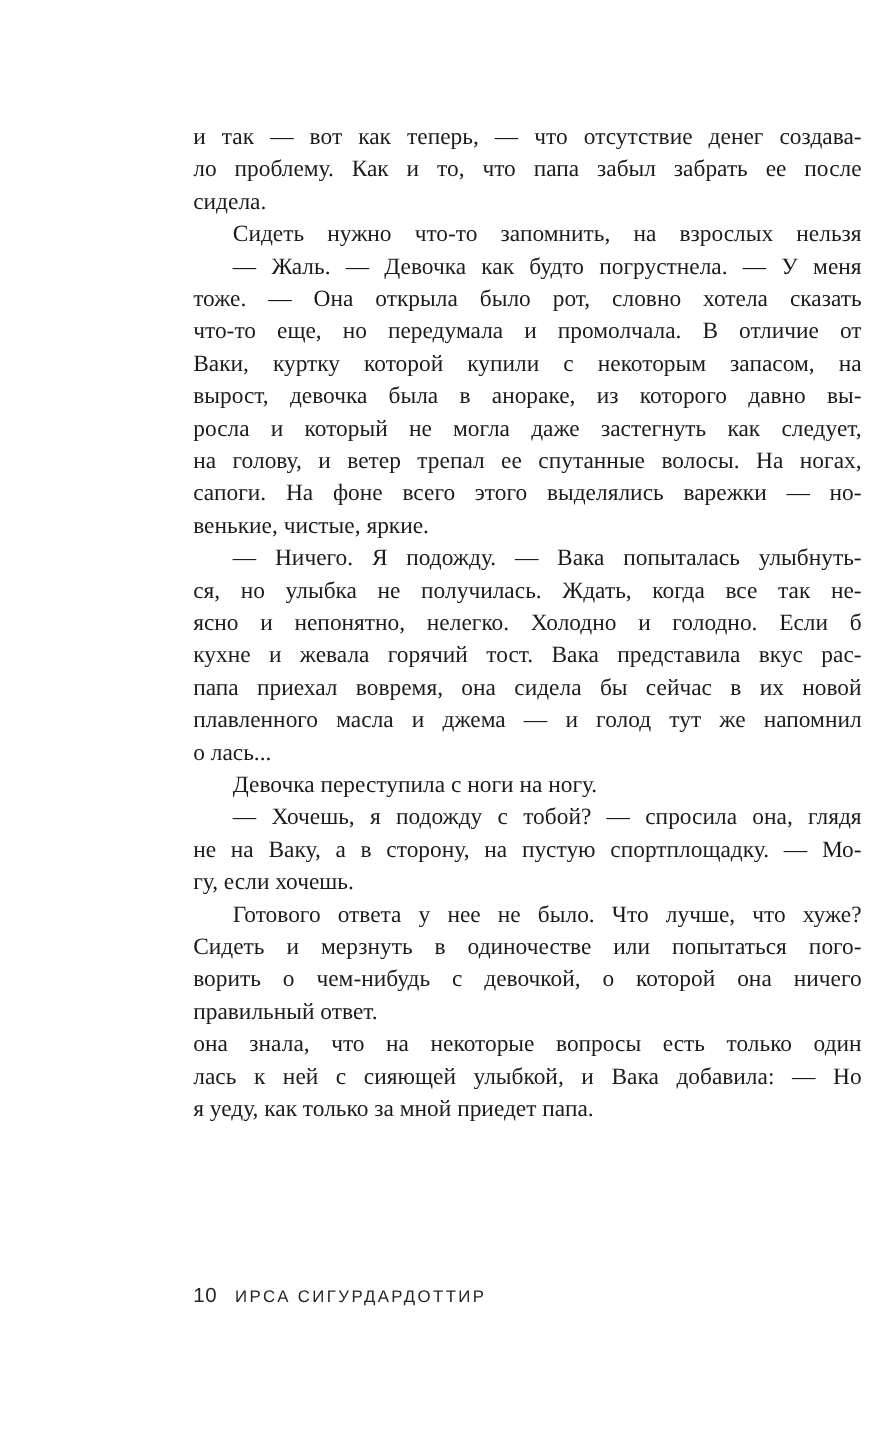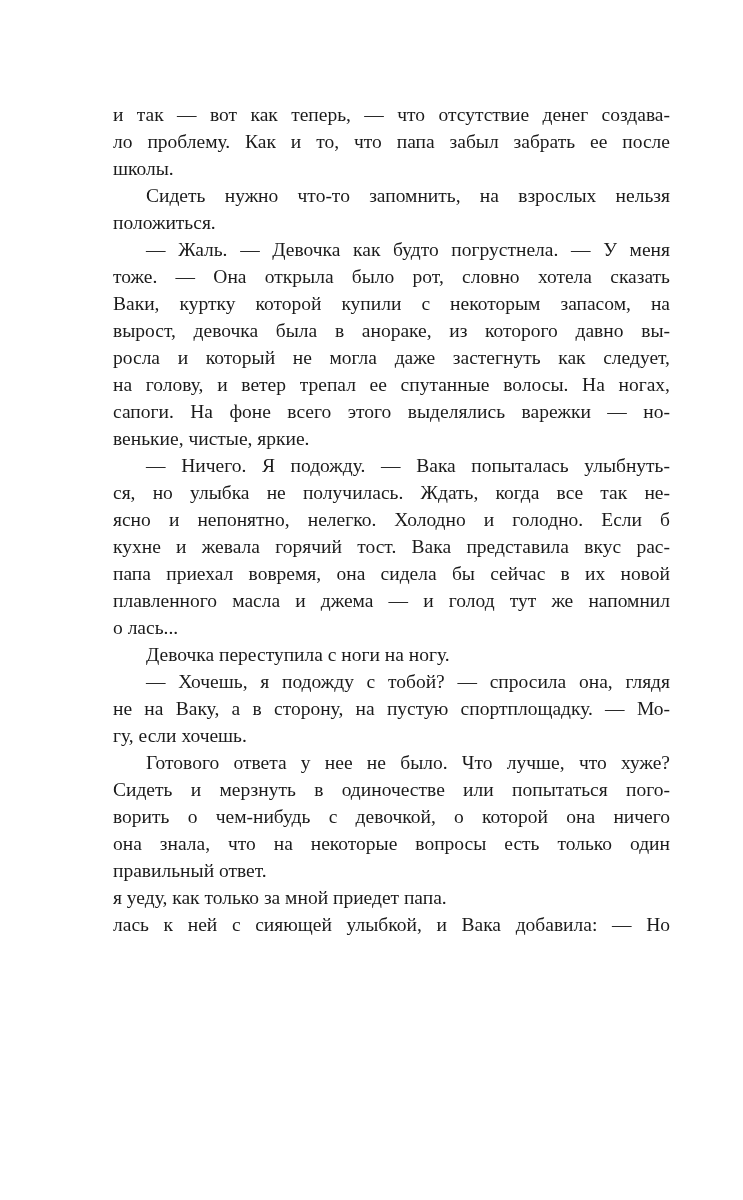--- a/index.html
+++ b/index.html
@@ -8,20 +8,21 @@
     background: #ffffff;
   }
   .page {
     position: relative;
     width: 677px;
     height: 1200px;
     background: #ffffff;
     overflow: hidden;
     font-family: "Liberation Serif", serif;
     color: #1b1b1b;
+    margin-left: 48px;
   }
   .text-block {
     position: absolute;
     left: 113px;
     top: 101px;
     width: 557px;
     font-size: 19.5px;
     line-height: 27px;
   }
   .para { margin: 0; padding: 0; }
@@ -59,29 +60,29 @@
   }
 </style>
 </head>
 <body>
 
 <div class="page">
   <div class="text-block">
       <div class="para">
         <div class="line">и так — вот как теперь, — что отсутствие денег создава-</div>
         <div class="line">ло проблему. Как и то, что папа забыл забрать ее после</div>
-        <div class="line last">школы.</div>
+        <div class="line last">сидела.</div>
       </div>
       <div class="para">
         <div class="line indent">Сидеть нужно что-то запомнить, на взрослых нельзя</div>
-        <div class="line last">положиться.</div>
       </div>
       <div class="para">
         <div class="line indent">— Жаль. — Девочка как будто погрустнела. — У меня</div>
         <div class="line">тоже. — Она открыла было рот, словно хотела сказать</div>
+        <div class="line">что-то еще, но передумала и промолчала. В отличие от</div>
         <div class="line">Ваки, куртку которой купили с некоторым запасом, на</div>
         <div class="line">вырост, девочка была в анораке, из которого давно вы-</div>
         <div class="line">росла и который не могла даже застегнуть как следует,</div>
         <div class="line">на голову, и ветер трепал ее спутанные волосы. На ногах,</div>
         <div class="line">сапоги. На фоне всего этого выделялись варежки — но-</div>
         <div class="line last">венькие, чистые, яркие.</div>
       </div>
       <div class="para">
         <div class="line indent">— Ничего. Я подожду. — Вака попыталась улыбнуть-</div>
         <div class="line">ся, но улыбка не получилась. Ждать, когда все так не-</div>
@@ -96,21 +97,25 @@
       </div>
       <div class="para">
         <div class="line indent">— Хочешь, я подожду с тобой? — спросила она, глядя</div>
         <div class="line">не на Ваку, а в сторону, на пустую спортплощадку. — Мо-</div>
         <div class="line last">гу, если хочешь.</div>
       </div>
       <div class="para">
         <div class="line indent">Готового ответа у нее не было. Что лучше, что хуже?</div>
         <div class="line">Сидеть и мерзнуть в одиночестве или попытаться пого-</div>
         <div class="line">ворить о чем-нибудь с девочкой, о которой она ничего</div>
+        <div class="line last">правильный ответ.</div>
         <div class="line">она знала, что на некоторые вопросы есть только один</div>
-        <div class="line last">правильный ответ.</div>
       </div>
       <div class="para">
+        <div class="line">лась к ней с сияющей улыбкой, и Вака добавила: — Но</div>
         <div class="line last">я уеду, как только за мной приедет папа.</div>
-        <div class="line">лась к ней с сияющей улыбкой, и Вака добавила: — Но</div>
       </div>
     </div>
+  <div class="footer">
+    <span class="page-num">10</span>
+    <span class="running-title">ИРСА СИГУРДАРДОТТИР</span>
+  </div>
 </div>
 
 </body></html>

